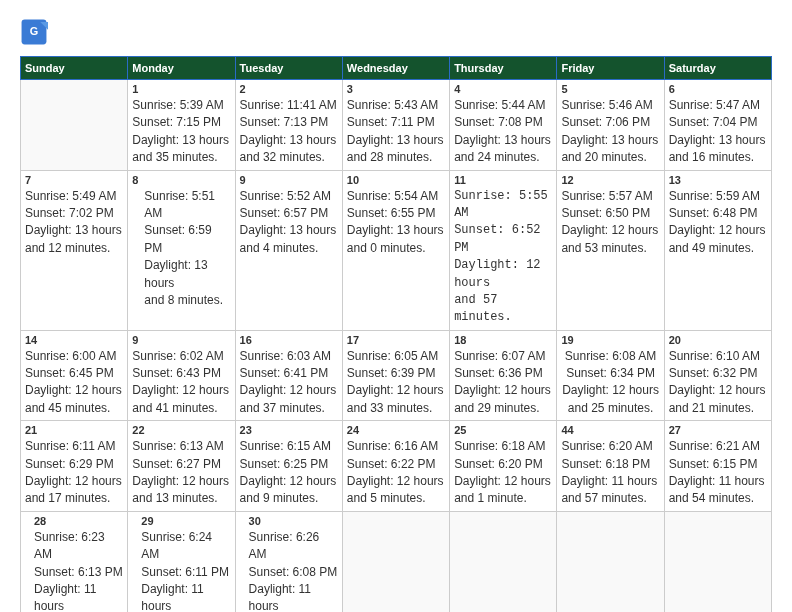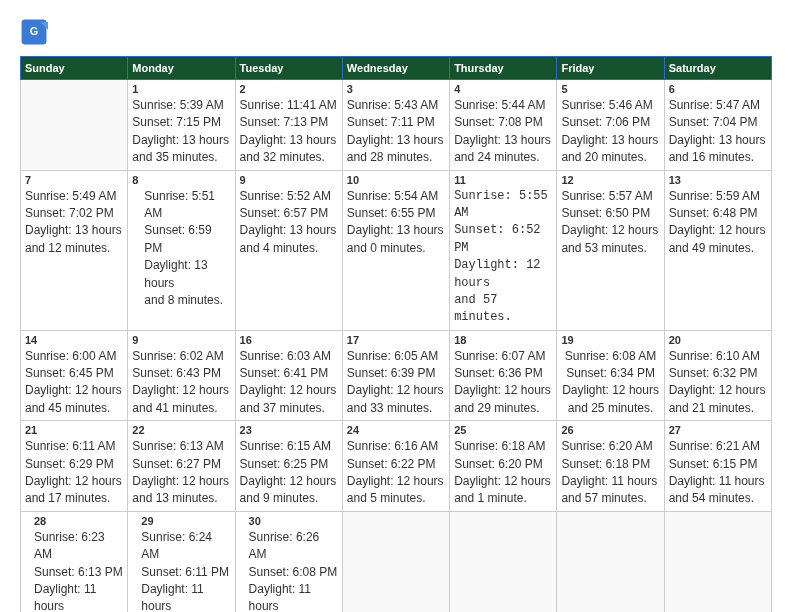--- a/index.html
+++ b/index.html
@@ -306,21 +306,21 @@
 and 5 minutes.</div>
           </td>
           <td>
             <span class="day-number">25</span>
             <div class="cell-text" style="white-space: pre-line;">Sunrise: 6:18 AM
 Sunset: 6:20 PM
 Daylight: 12 hours
 and 1 minute.</div>
           </td>
           <td>
-            <span class="day-number">26</span>
+            <span class="day-number">44</span>
             <div class="cell-text" style="white-space: pre-line;">Sunrise: 6:20 AM
 Sunset: 6:18 PM
 Daylight: 11 hours
 and 57 minutes.</div>
           </td>
           <td>
             <span class="day-number">27</span>
             <div class="cell-text" style="white-space: pre-line;">Sunrise: 6:21 AM
 Sunset: 6:15 PM
 Daylight: 11 hours

